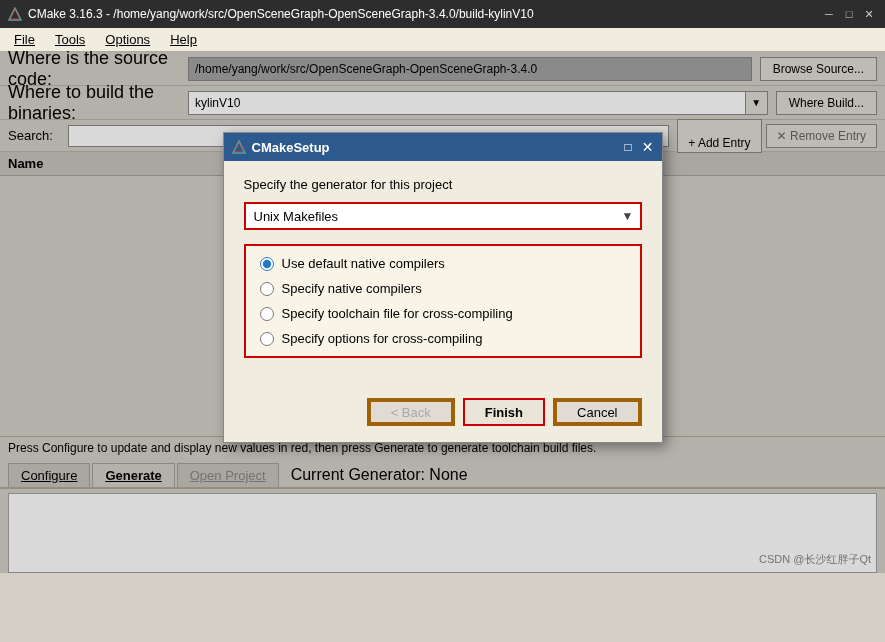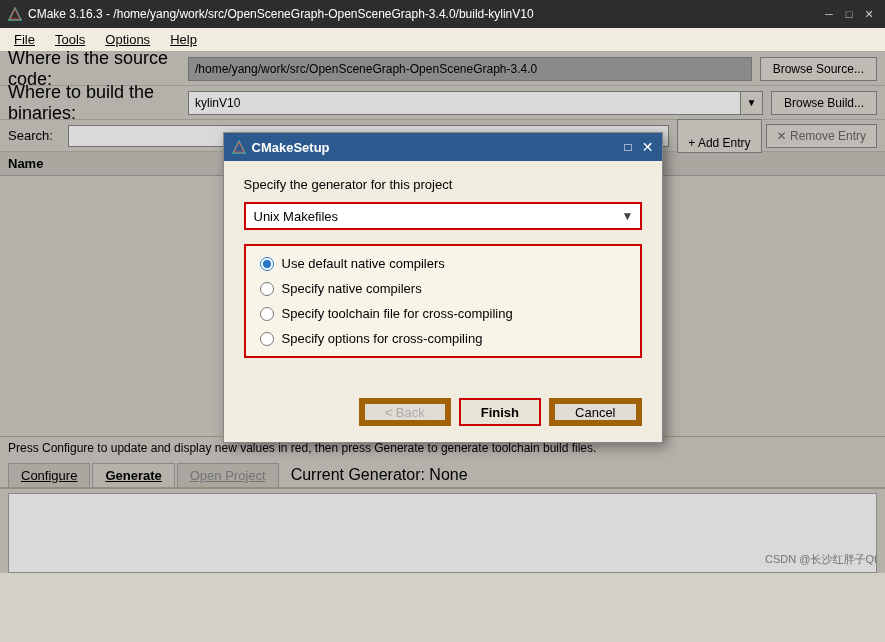--- a/index.html
+++ b/index.html
@@ -201,21 +201,21 @@
       background: #fff;
       margin: 4px 8px;
       height: 80px;
       border: 1px solid #a0a0a0;
     }
 
     
     .watermark {
       position: absolute;
       bottom: 6px;
-      right: 8px;
+      right: 14px;
       font-size: 11px;
       color: #888;
       text-align: right;
     }
 
     
     .modal-overlay {
       position: absolute;
       top: 0; left: 0; right: 0; bottom: 0;
       background: rgba(0,0,0,0.15);
@@ -316,21 +316,21 @@
     .modal-footer {
       display: flex;
       justify-content: flex-end;
       align-items: center;
       padding: 8px 20px 16px;
       gap: 8px;
     }
     .modal-btn {
       height: 28px;
       padding: 0 20px;
-      border: 6px solid #a16207;
+      border: 4px solid #a16207;
       background: #e0dcd4;
       font-size: 13px;
       cursor: pointer;
     }
     .modal-btn.primary {
       background: #e8e4d8;
       border: 2px solid #cc0000;
       font-weight: bold;
     }
     .modal-btn.disabled {
@@ -402,21 +402,21 @@
     <input class="form-input" type="text" value="/home/yang/work/src/OpenSceneGraph-OpenSceneGraph-3.4.0" style="">
     <button class="form-btn">Browse Source...</button>
   </div>
 
   <div class="form-row">
     <span class="form-label">Where to build the binaries:</span>
     <div class="build-dropdown-wrapper">
       <input class="build-input" type="text" value="kylinV10" style="">
       <button class="build-dropdown-btn">▼</button>
     </div>
-    <button class="form-btn">Browse Build...</button>
+    <button class="form-btn">Where Build...</button>
   </div>
 
   <div class="search-row">
     <span class="search-label">Search:</span>
     <input class="search-input" type="text" style="">
     <button class="add-entry-btn">+ Add Entry</button>
     <button class="remove-entry-btn">✕ Remove Entry</button>
   </div>
 
   <div class="table-header">

